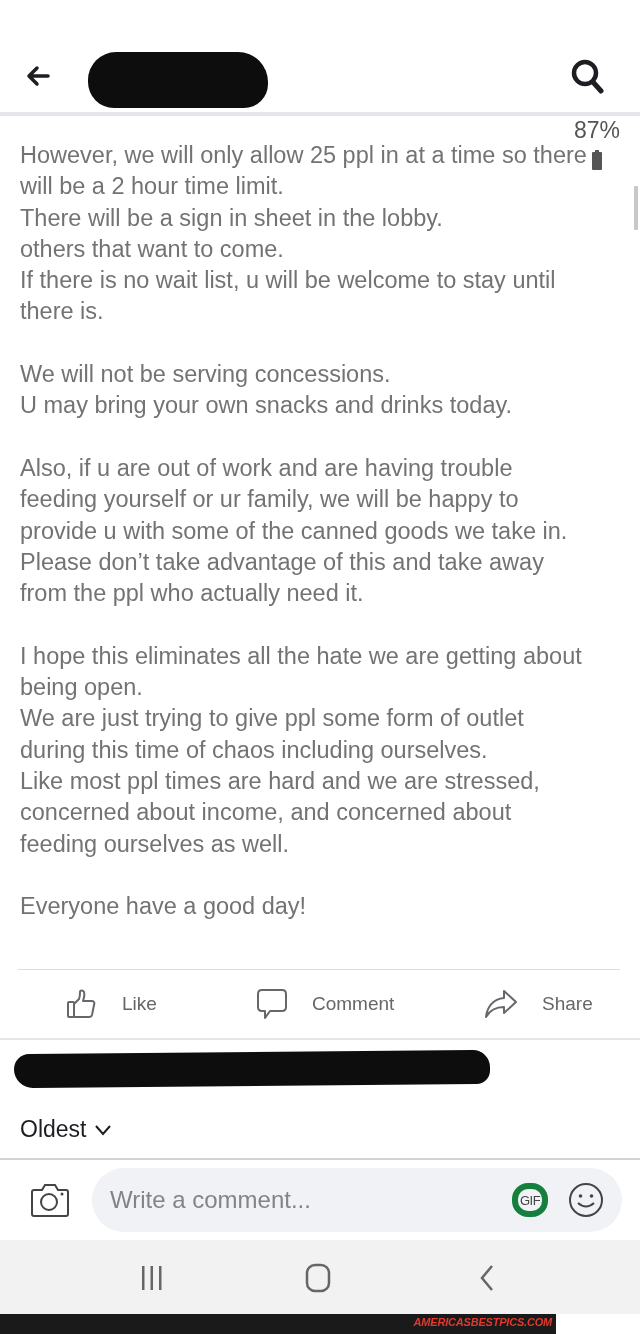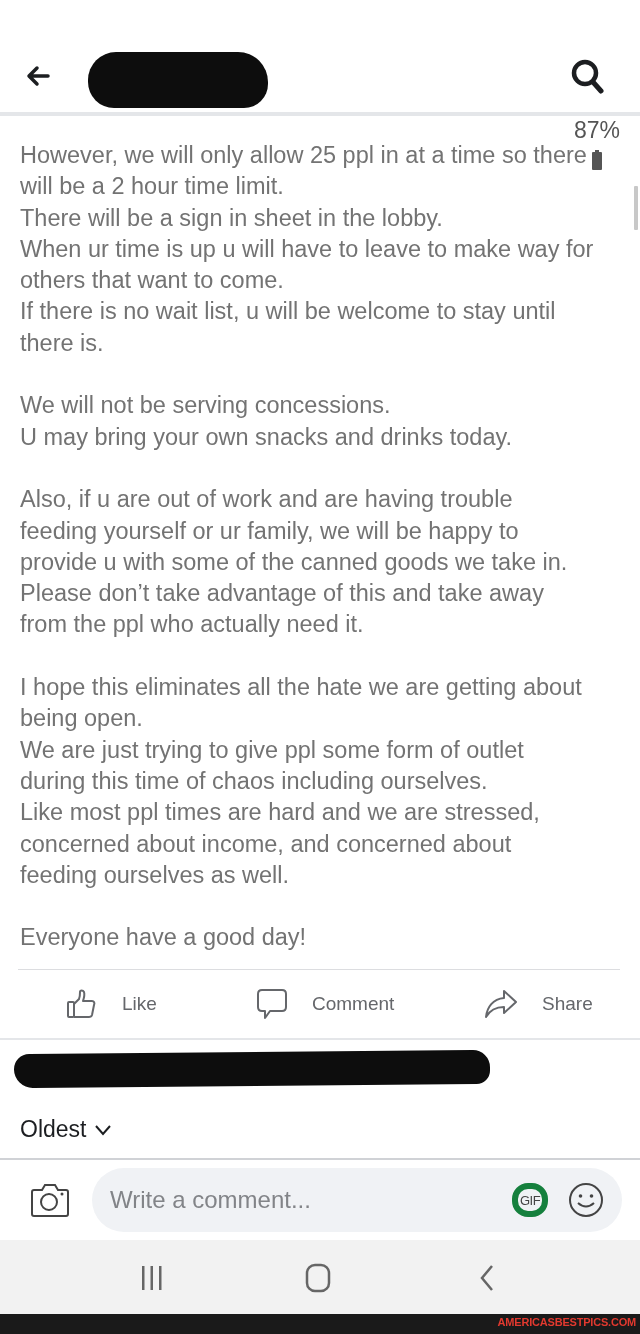--- a/index.html
+++ b/index.html
@@ -61,21 +61,21 @@
   .emoji-btn { position: absolute; left: 476px; top: 14px; width: 36px; height: 36px; }
 
   
   .nav-bar { position: absolute; top: 1240px; left: 0; width: 640px; height: 74px; background: #f2f2f2; }
   .nav-btn { position: absolute; top: 22px; width: 40px; height: 32px; }
   .nav-recent { left: 132px; }
   .nav-home { left: 298px; }
   .nav-back { left: 468px; }
 
   
-  .wm-bar { position: absolute; top: 1314px; left: 0; width: 640px; height: 20px; background: #1a1a1a; }
+  .wm-bar { position: absolute; top: 1314px; left: 0; width: 556px; height: 20px; background: #1a1a1a; font-style: italic; }
   .wm-text { position: absolute; right: 4px; top: 2px; font-size: 11px; font-weight: bold; color: #e2392f; font-family: "Liberation Sans", sans-serif; letter-spacing: -0.2px; }
 </style>
 </head>
 <body>
 
 <div class="status-bar">
   <div class="status-left">
     <span class="status-time">1:58</span>
     <span class="sb-icon">
       <svg width="20" height="20" viewBox="0 0 20 20">
@@ -175,21 +175,20 @@
   </div>
 </div>
 
 <div class="scroll-indicator"></div>
 
 <div class="post-body">
   <div class="post-para">
     <span class="post-line">However, we will only allow 25 ppl in at a time so there</span>
     <span class="post-line">will be a 2 hour time limit.</span>
     <span class="post-line">There will be a sign in sheet in the lobby.</span>
-    <span class="post-line">When ur time is up u will have to leave to make way for</span>
     <span class="post-line">others that want to come.</span>
     <span class="post-line">If there is no wait list, u will be welcome to stay until</span>
     <span class="post-line">there is.</span>
   </div>
   <div class="post-para">
     <span class="post-line">We will not be serving concessions.</span>
     <span class="post-line">U may bring your own snacks and drinks today.</span>
   </div>
   <div class="post-para">
     <span class="post-line">Also, if u are out of work and are having trouble</span>

